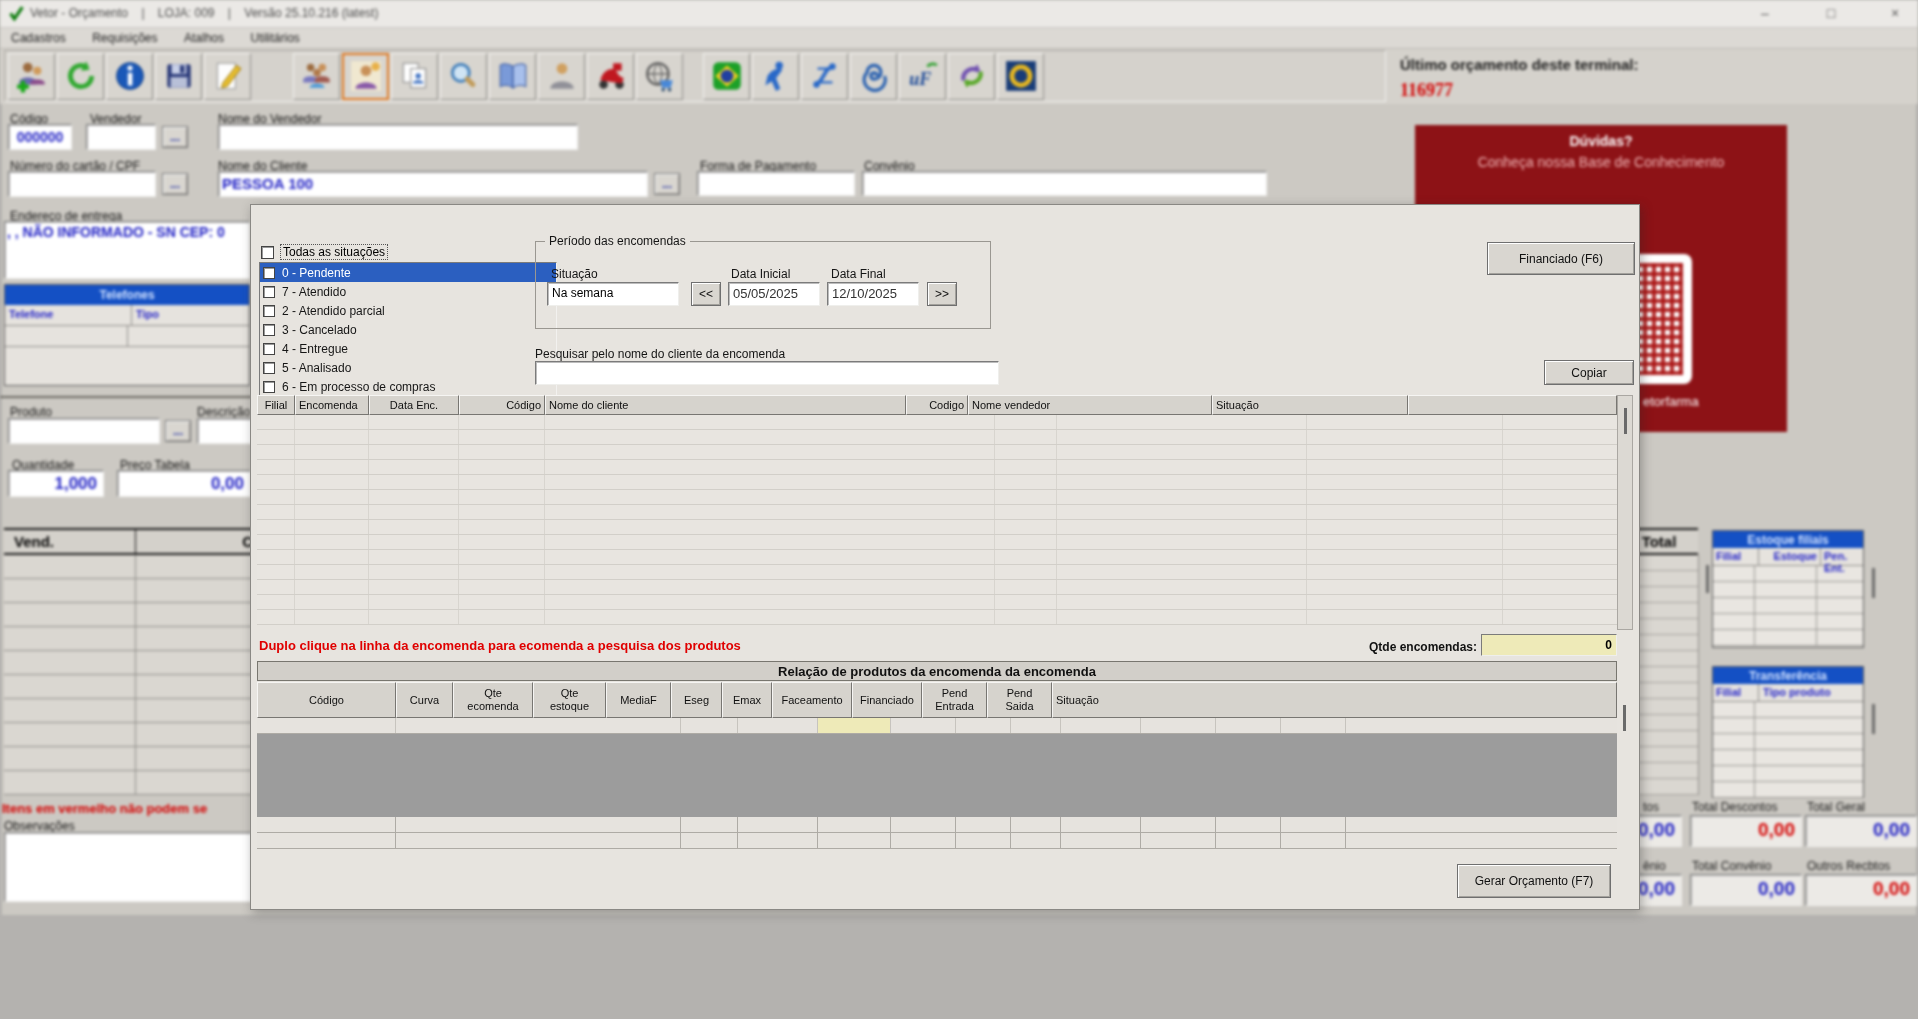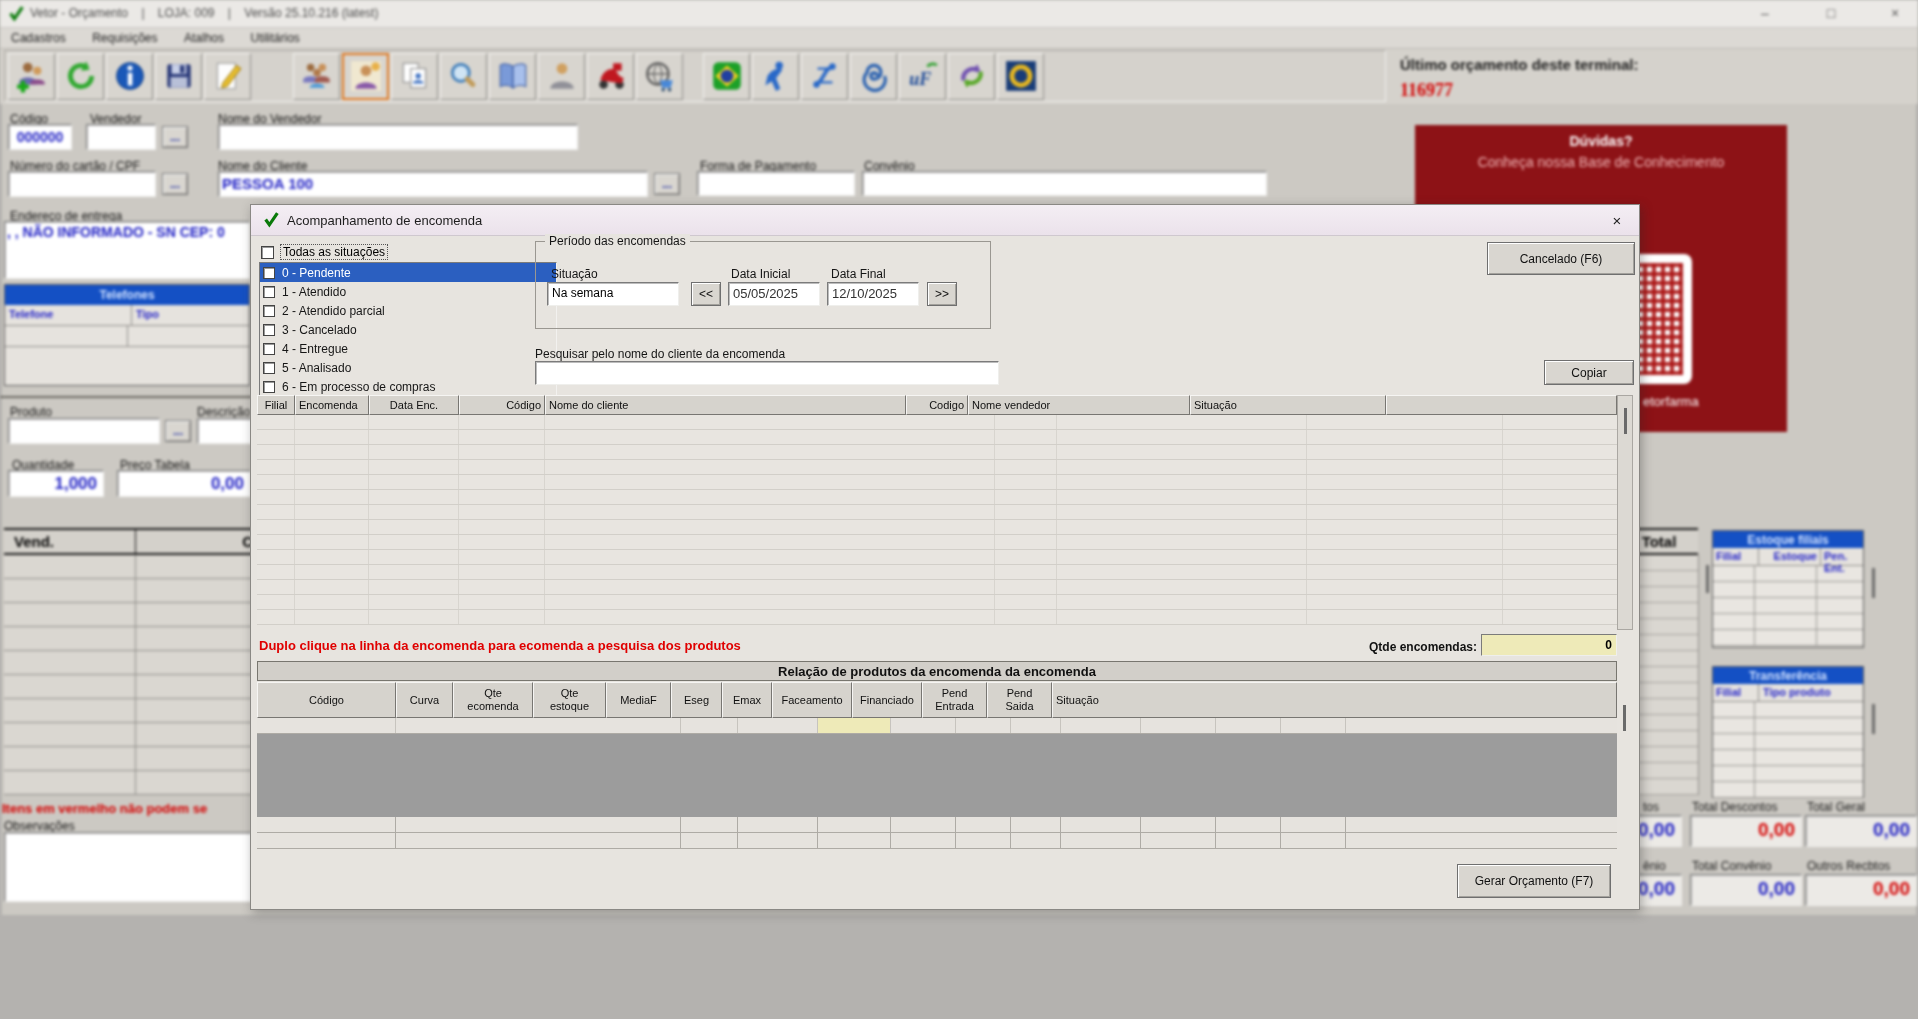--- a/index.html
+++ b/index.html
@@ -440,41 +440,34 @@
     <div class="abs totbox vblue" style="left:1805px;top:815px;width:112px;height:32px">0,00</div>
     <div class="abs totlbl" style="left:1643px;top:859px">ênio</div>
     <div class="abs totlbl" style="left:1692px;top:859px">Total Convênio</div>
     <div class="abs totlbl" style="left:1807px;top:859px">Outros Recbtos</div>
     <div class="abs totbox vblue" style="left:1594px;top:874px;width:88px;height:32px">0,00</div>
     <div class="abs totbox vblue" style="left:1690px;top:874px;width:112px;height:32px">0,00</div>
     <div class="abs totbox vred" style="left:1805px;top:874px;width:112px;height:32px">0,00</div>
   </div>
 
   <div id="dlg" class="abs">
-    <div class="abs dlg-titlebar">
-      <svg class="abs" style="left:12px;top:6px;width:17px;height:17px" viewBox="0 0 32 32">
-          <path d="M5 16l7 10L27 4" stroke="#0a7a0a" stroke-width="6" fill="none"></path>
-        </svg>
-      <div class="abs dlg-title">Acompanhamento de encomenda</div>
-      <div class="abs dlg-close">×</div>
-    </div>
 
     <div class="abs" style="left:10px;top:39px;display:flex;align-items:center">
       <span class="cb"></span>
       <span style="margin-left:6px;font-size:12px;border:1px dotted #555;padding:0 2px">Todas as situações</span>
     </div>
 
     <div class="listbox abs">
       <div class="litem sel">
           <span class="cb"></span>
           <span>0 - Pendente</span>
         </div>
       <div class="litem">
           <span class="cb"></span>
-          <span>1 - Atendido</span>
+          <span>7 - Atendido</span>
         </div>
       <div class="litem">
           <span class="cb"></span>
           <span>2 - Atendido parcial</span>
         </div>
       <div class="litem">
           <span class="cb"></span>
           <span>3 - Cancelado</span>
         </div>
       <div class="litem">
@@ -495,35 +488,35 @@
     <div class="abs gb-label">Período das encomendas</div>
     <div class="abs lbl" style="left:300px;top:62px">Situação</div>
     <div class="abs inp" style="left:296px;top:77px;width:132px;height:24px;padding:3px 0 0 4px;font-size:12px">Na semana</div>
     <div class="abs btn" style="left:440px;top:77px;width:30px;height:24px">&lt;&lt;</div>
     <div class="abs lbl" style="left:480px;top:62px">Data Inicial</div>
     <div class="abs inp" style="left:477px;top:77px;width:92px;height:24px;padding:3px 0 0 4px;font-size:13px;color:#333">05/05/2025</div>
     <div class="abs lbl" style="left:580px;top:62px">Data Final</div>
     <div class="abs inp" style="left:576px;top:77px;width:92px;height:24px;padding:3px 0 0 4px;font-size:13px;color:#333">12/10/2025</div>
     <div class="abs btn" style="left:676px;top:77px;width:30px;height:24px">&gt;&gt;</div>
 
-    <div class="abs btn" style="left:1236px;top:37px;width:148px;height:33px">Cancelado (F6)</div>
+    <div class="abs btn" style="left:1236px;top:37px;width:148px;height:33px">Financiado (F6)</div>
 
     <div class="abs lbl" style="left:284px;top:142px">Pesquisar pelo nome do cliente da encomenda</div>
     <div class="abs inp" style="left:284px;top:156px;width:464px;height:24px"></div>
 
     <div class="abs btn btn-copiar" style="left:1293px;top:155px;width:90px;height:25px">Copiar</div>
 
     <div class="abs" style="left:6px;top:190px;width:1360px;height:20px;display:flex">
       <div class="thead-cell center" style="width:38px">Filial</div>
       <div class="thead-cell" style="width:74px">Encomenda</div>
       <div class="thead-cell center" style="width:90px">Data Enc.</div>
       <div class="thead-cell right" style="width:86px">Código</div>
       <div class="thead-cell" style="width:361px">Nome do cliente</div>
       <div class="thead-cell right" style="width:62px">Codigo</div>
-      <div class="thead-cell" style="width:222px">Nome vendedor</div>
+      <div class="thead-cell" style="width:244px">Nome vendedor</div>
       <div class="thead-cell" style="width:196px">Situação</div>
       <div class="thead-cell" style="flex:1"></div>
     </div>
     <div class="abs rows-orders" style="left:6px;top:210px;width:1360px">
         <div class="grow">
           <div class="gcell" style="width: 38px;"></div>
           <div class="gcell" style="width: 74px;"></div>
           <div class="gcell" style="width: 90px;"></div>
           <div class="gcell" style="width: 86px;"></div>
           <div class="gcell" style="width: 450px;"></div>

